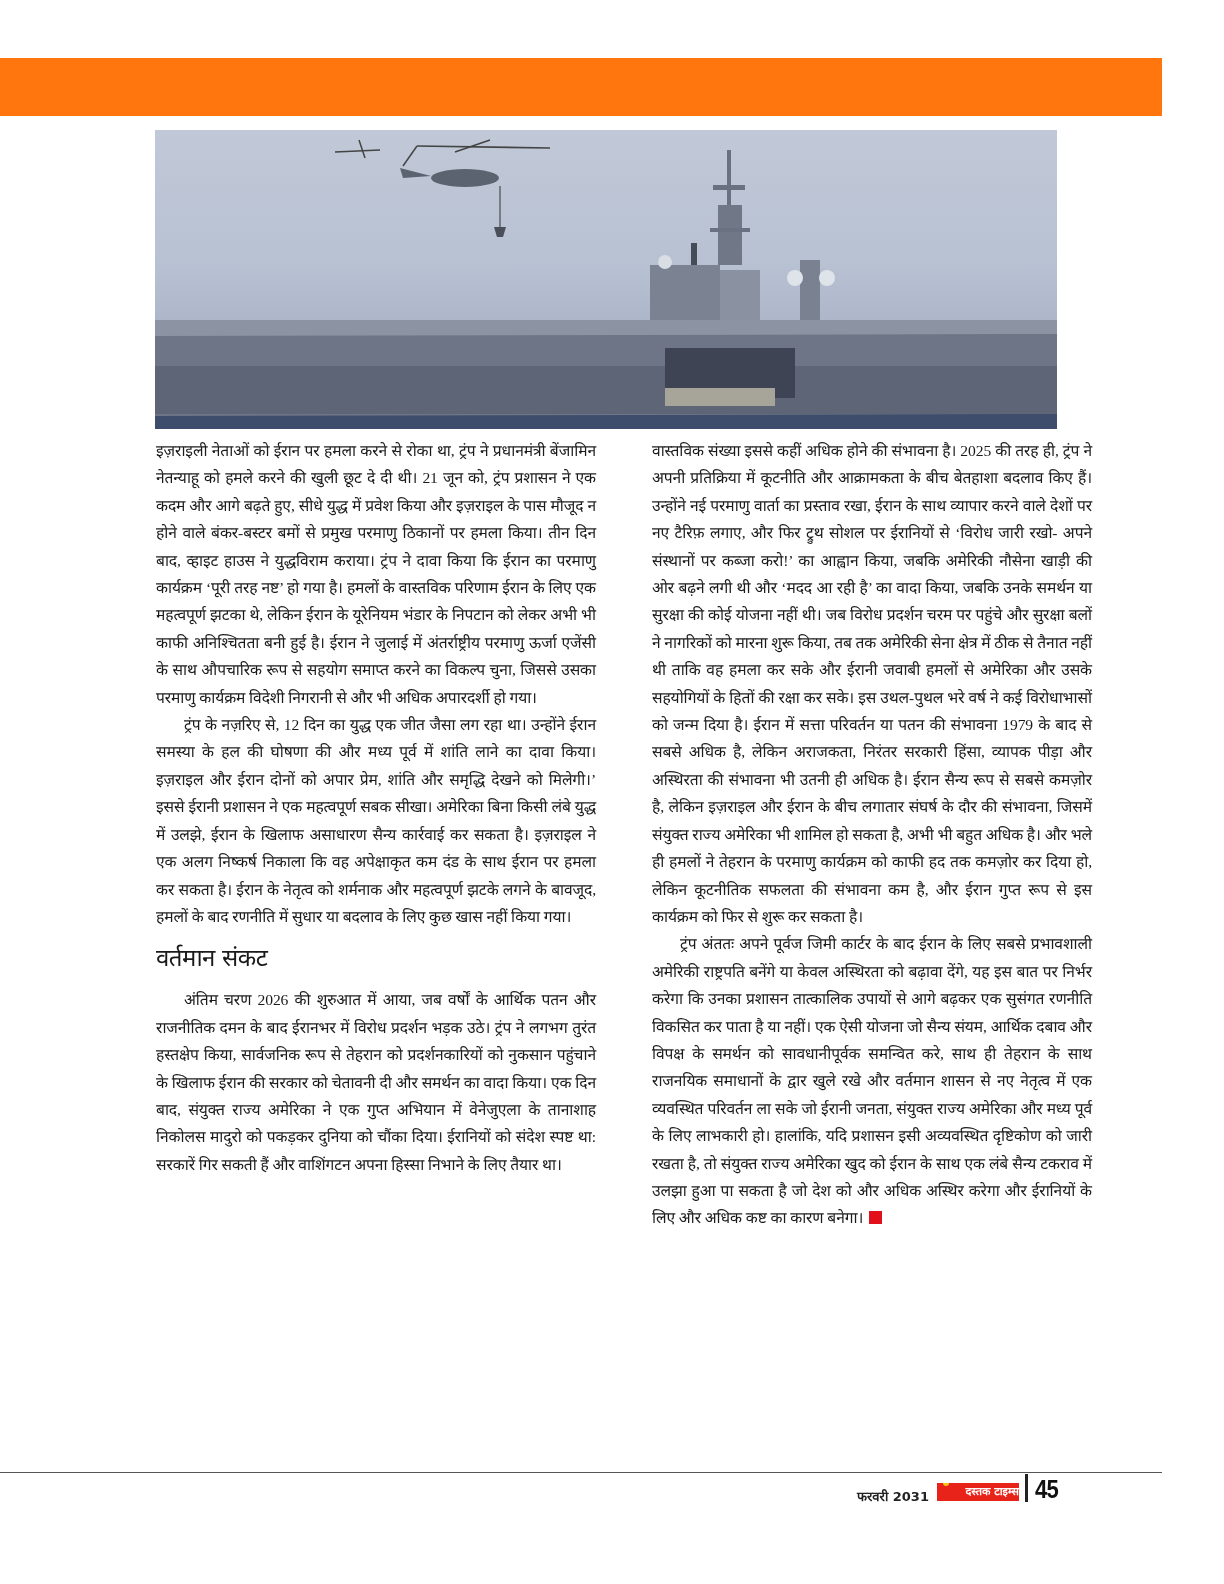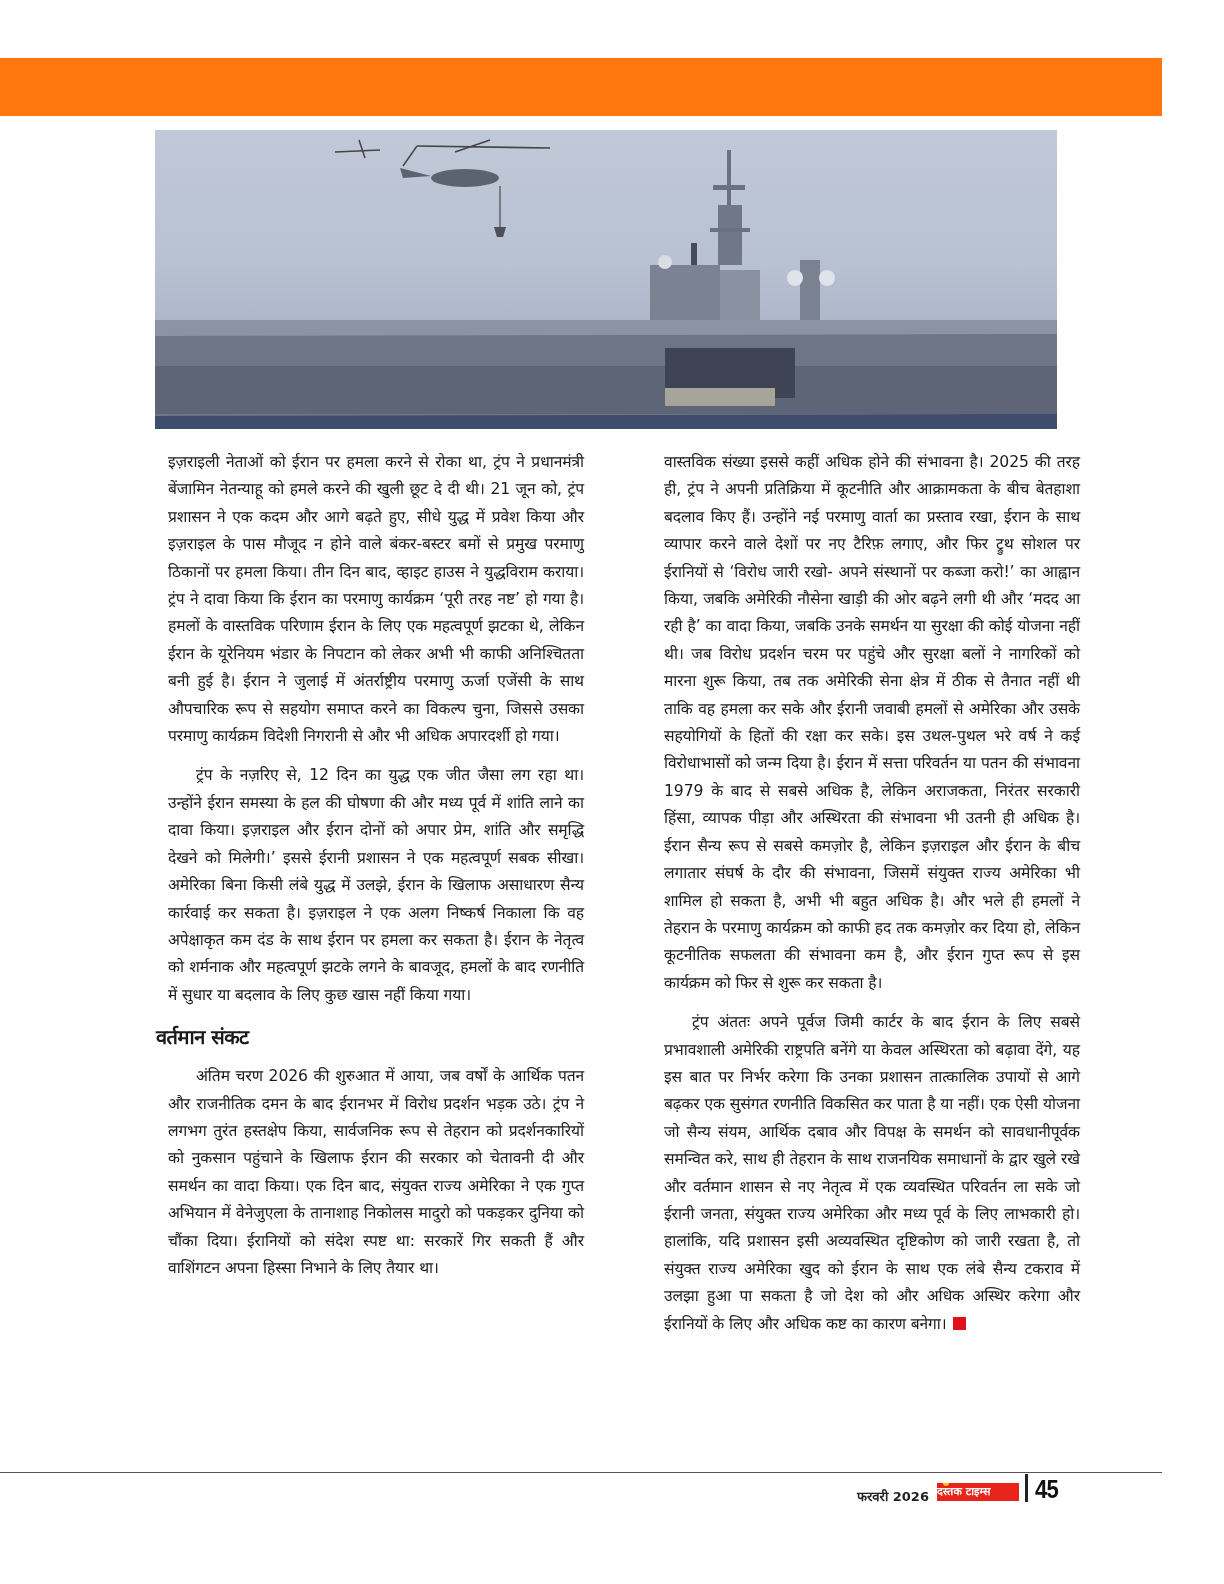--- a/index.html
+++ b/index.html
@@ -14,35 +14,35 @@
     position: absolute; left: 155px; top: 130px; width: 902px; height: 299px; overflow: hidden;
     background: linear-gradient(#c1c9d8 0%, #b8c1d2 45%, #aab4c7 70%, #7f8ba1 100%);
   }
   .photo svg { display: block; }
   .col {
     position: absolute; top: 437px; width: 440px; font-size: 15.6px; line-height: 27.4px;
     text-align: justify; letter-spacing: -0.1px;
   }
   .col.left { left: 156px; }
   .col.right { left: 652px; }
-  .col p { margin: 12px; text-indent: 0; }
+  .col p { margin: 0; text-indent: 0; font-family: Liberation Serif, serif; }
   .col p.indent { text-indent: 28px; }
   .section-head {
-    font-family: "DejaVu Sans", sans-serif; font-weight: bold; font-size: 20px;
-    margin: 14px 0 6px 0; line-height: 28px; letter-spacing: -0.5px;
+    font-family: "DejaVu Sans", sans-serif; font-weight: normal; font-size: 24px;
+    margin: 14px 0 14px 0; line-height: 28px; letter-spacing: -0.5px;
   }
   .end-mark { display: inline-block; width: 13px; height: 13px; background: #e2101a; margin-left: 6px; vertical-align: -1px; }
   .footer-rule { position: absolute; left: 0; top: 1472px; width: 1162px; height: 1px; background: #555; }
   .footer-date {
     position: absolute; left: 857px; top: 1487px; font-weight: bold; font-size: 13px; color: #222;
     font-family: "DejaVu Sans", sans-serif;
   }
   .footer-logo {
     position: absolute; left: 937px; top: 1483px; width: 82px; height: 18px; background: #e8231a;
-    color: #fff; font-size: 11px; font-weight: bold; line-height: 18px; text-align: left;
+    color: #fff; font-size: 11px; font-weight: bold; line-height: 18px; text-align: right;
     font-family: "DejaVu Sans", sans-serif; overflow: hidden; white-space: nowrap;
   }
   .footer-logo::before {
     content: ""; position: absolute; left: 6px; top: -3px; width: 6px; height: 6px; border-radius: 50%; background: #f5c518;
   }
   .footer-divider { position: absolute; left: 1025px; top: 1474px; width: 3px; height: 28px; background: #222; }
   .page-number {
     position: absolute; left: 1035px; top: 1474px; font-size: 26px; font-weight: bold; color: #111;
     font-family: "Liberation Sans", sans-serif; letter-spacing: -1px; transform: scaleX(0.85); transform-origin: left;
   }
@@ -98,16 +98,16 @@
   <div class="section-head">वर्तमान संकट</div>
   <p class="indent">अंतिम चरण 2026 की शुरुआत में आया, जब वर्षों के आर्थिक पतन और राजनीतिक दमन के बाद ईरानभर में विरोध प्रदर्शन भड़क उठे। ट्रंप ने लगभग तुरंत हस्तक्षेप किया, सार्वजनिक रूप से तेहरान को प्रदर्शनकारियों को नुकसान पहुंचाने के खिलाफ ईरान की सरकार को चेतावनी दी और समर्थन का वादा किया। एक दिन बाद, संयुक्त राज्य अमेरिका ने एक गुप्त अभियान में वेनेजुएला के तानाशाह निकोलस मादुरो को पकड़कर दुनिया को चौंका दिया। ईरानियों को संदेश स्पष्ट था: सरकारें गिर सकती हैं और वाशिंगटन अपना हिस्सा निभाने के लिए तैयार था।</p>
 </div>
 
 <div class="col right">
   <p>वास्तविक संख्या इससे कहीं अधिक होने की संभावना है। 2025 की तरह ही, ट्रंप ने अपनी प्रतिक्रिया में कूटनीति और आक्रामकता के बीच बेतहाशा बदलाव किए हैं। उन्होंने नई परमाणु वार्ता का प्रस्ताव रखा, ईरान के साथ व्यापार करने वाले देशों पर नए टैरिफ़ लगाए, और फिर ट्रुथ सोशल पर ईरानियों से ‘विरोध जारी रखो- अपने संस्थानों पर कब्जा करो!’ का आह्वान किया, जबकि अमेरिकी नौसेना खाड़ी की ओर बढ़ने लगी थी और ‘मदद आ रही है’ का वादा किया, जबकि उनके समर्थन या सुरक्षा की कोई योजना नहीं थी। जब विरोध प्रदर्शन चरम पर पहुंचे और सुरक्षा बलों ने नागरिकों को मारना शुरू किया, तब तक अमेरिकी सेना क्षेत्र में ठीक से तैनात नहीं थी ताकि वह हमला कर सके और ईरानी जवाबी हमलों से अमेरिका और उसके सहयोगियों के हितों की रक्षा कर सके। इस उथल-पुथल भरे वर्ष ने कई विरोधाभासों को जन्म दिया है। ईरान में सत्ता परिवर्तन या पतन की संभावना 1979 के बाद से सबसे अधिक है, लेकिन अराजकता, निरंतर सरकारी हिंसा, व्यापक पीड़ा और अस्थिरता की संभावना भी उतनी ही अधिक है। ईरान सैन्य रूप से सबसे कमज़ोर है, लेकिन इज़राइल और ईरान के बीच लगातार संघर्ष के दौर की संभावना, जिसमें संयुक्त राज्य अमेरिका भी शामिल हो सकता है, अभी भी बहुत अधिक है। और भले ही हमलों ने तेहरान के परमाणु कार्यक्रम को काफी हद तक कमज़ोर कर दिया हो, लेकिन कूटनीतिक सफलता की संभावना कम है, और ईरान गुप्त रूप से इस कार्यक्रम को फिर से शुरू कर सकता है।</p>
   <p class="indent"><span>ट्रंप अंततः अपने पूर्वज जिमी कार्टर के बाद ईरान के लिए सबसे प्रभावशाली अमेरिकी राष्ट्रपति बनेंगे या केवल अस्थिरता को बढ़ावा देंगे, यह इस बात पर निर्भर करेगा कि उनका प्रशासन तात्कालिक उपायों से आगे बढ़कर एक सुसंगत रणनीति विकसित कर पाता है या नहीं। एक ऐसी योजना जो सैन्य संयम, आर्थिक दबाव और विपक्ष के समर्थन को सावधानीपूर्वक समन्वित करे, साथ ही तेहरान के साथ राजनयिक समाधानों के द्वार खुले रखे और वर्तमान शासन से नए नेतृत्व में एक व्यवस्थित परिवर्तन ला सके जो ईरानी जनता, संयुक्त राज्य अमेरिका और मध्य पूर्व के लिए लाभकारी हो। हालांकि, यदि प्रशासन इसी अव्यवस्थित दृष्टिकोण को जारी रखता है, तो संयुक्त राज्य अमेरिका खुद को ईरान के साथ एक लंबे सैन्य टकराव में उलझा हुआ पा सकता है जो देश को और अधिक अस्थिर करेगा और ईरानियों के लिए और अधिक कष्ट का कारण बनेगा।</span><span class="end-mark"></span></p>
 </div>
 
 <div class="footer-rule"></div>
-<div class="footer-date">फरवरी 2026</div>
+<div class="footer-date">फरवरी 2031</div>
 <div class="footer-logo">दस्तक टाइम्स</div>
 <div class="footer-divider"></div>
 <div class="page-number">45</div>
 
 </body></html>

